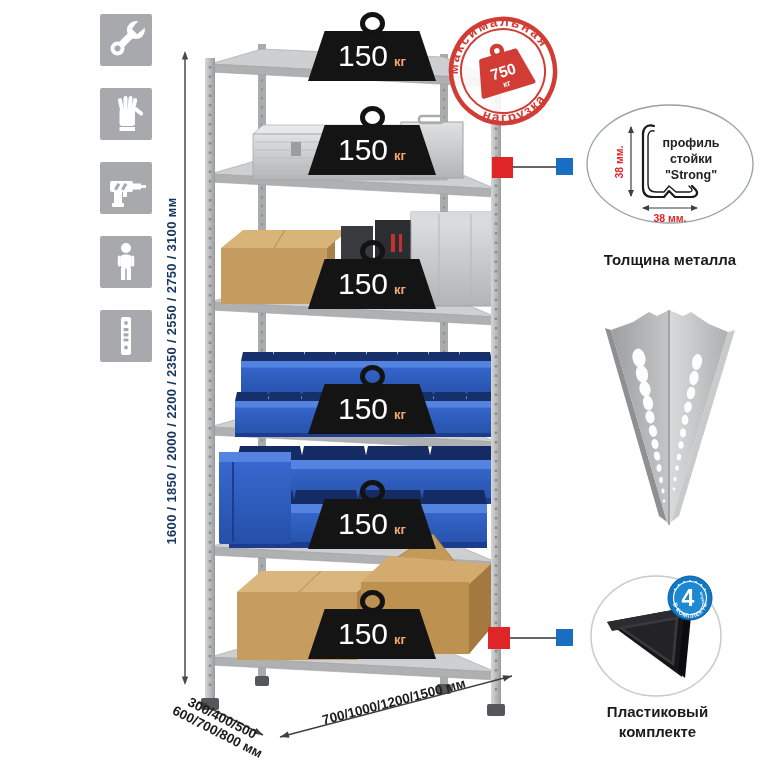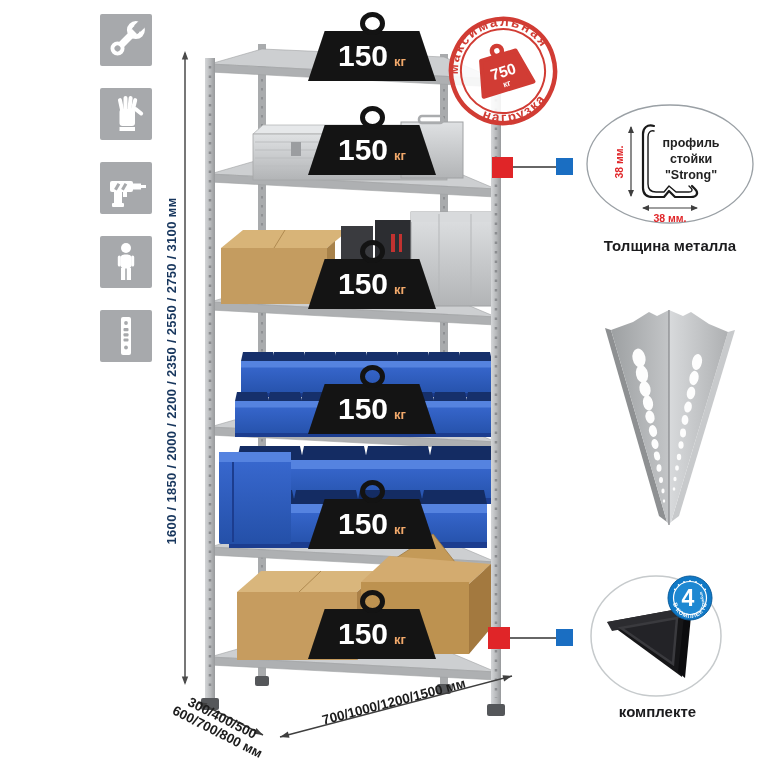--- a/index.html
+++ b/index.html
@@ -15,21 +15,21 @@
   
   #height-label{position:absolute;left:-155px;top:360px;width:660px;height:22px;
     transform:rotate(-90deg);text-align:center;color:#17365d;font-size:13px;font-weight:bold;
     letter-spacing:.3px;white-space:nowrap}
 
   
   .weight{position:absolute;width:128px;text-align:center;z-index:5}
   .w-ring{width:15px;height:13px;border:5px solid #131313;border-radius:50%;margin:0 auto -4px;position:relative;z-index:1;background:transparent}
   .w-body{position:relative;height:50px;background:#141414;clip-path:polygon(13% 0,87% 0,100% 100%,0 100%);
     display:flex;align-items:center;justify-content:center;gap:6px}
-  .w-val{font-size:30px;font-weight:bold;color:#fff;line-height:1}
+  .w-val{font-size:30px;font-weight:normal;color:#fff;line-height:1}
   .w-unit{font-size:13px;font-weight:bold;color:#f2a96b;margin-top:10px;line-height:1}
 
   
   .msq{position:absolute;z-index:6}
   .mline{position:absolute;height:2px;background:#666;z-index:6}
 
   
   .caption{position:absolute;text-align:center;color:#1b1b1d;font-size:15px;font-weight:600;line-height:1.3}
 
   .stamp-arc{font-size:13.5px;font-weight:bold;letter-spacing:2px;fill:#d13c34}
@@ -343,21 +343,21 @@
     </g>
     <g fill="#3f3f3f">
       <path d="M0,0 L3,7 L-3,7 Z" transform="translate(47,26)"></path>
       <path d="M0,0 L3,-7 L-3,-7 Z" transform="translate(47,97)"></path>
       <path d="M0,0 L7,-3 L7,3 Z" transform="translate(58,108)"></path>
       <path d="M0,0 L-7,-3 L-7,3 Z" transform="translate(114,108)"></path>
     </g>
     <text class="dim-red" transform="translate(39,62) rotate(-90)" text-anchor="middle">38 мм.</text>
     <text class="dim-red" x="86" y="122" text-anchor="middle">38 мм.</text>
   </svg>
-  <div class="caption" style="left:584px;top:236px;width:172px">
+  <div class="caption" style="left:584px;top:250px;width:172px">
     <div>Толщина металла</div>
   </div>
 
   <svg class="abs" style="left:597px;top:300px" width="145" height="235" viewBox="0 0 145 235">
     <defs>
       <linearGradient id="faceL" x1="0" y1="0" x2="1" y2="0">
         <stop offset="0" stop-color="#9da0a2"></stop>
           <stop offset="1" stop-color="#c3c5c7"></stop>
       </linearGradient>
       <linearGradient id="faceR" x1="0" y1="0" x2="1" y2="0">
@@ -420,20 +420,21 @@
       <circle cx="24" cy="7" r="0.9"></circle>
         <circle cx="30" cy="8" r="0.9"></circle>
         <circle cx="35.4" cy="10.9" r="0.9"></circle>
         <circle cx="39.2" cy="15.3" r="0.9"></circle>
     </g>
     <text x="22" y="32" text-anchor="middle" fill="#fff" font-size="23" font-weight="bold">4</text>
     <text transform="translate(34,18) rotate(78)" fill="#fff" font-size="4" font-weight="bold">штуки</text>
     <text class="badge-arc" text-anchor="middle"><textPath href="#badgeArc" startOffset="50%">в комплекте</textPath></text>
   </svg>
   <div class="caption" style="left:585px;top:702px;width:145px">
+    <div>Пластиковый</div>
     <div>комплекте</div>
   </div>
 
   <svg class="abs" style="left:160px;top:655px;z-index:4" width="430" height="110" viewBox="0 0 430 110">
     <line x1="38" y1="47" x2="103" y2="80" stroke="#3f3f3f" stroke-width="1.5"></line>
     <path d="M0,0 L9,-3.2 L9,3.2 Z" fill="#3f3f3f" transform="translate(38,47) rotate(27)"></path>
     <path d="M0,0 L9,-3.2 L9,3.2 Z" fill="#3f3f3f" transform="translate(103,80) rotate(207)"></path>
     <text class="dim-black" transform="translate(62,68) rotate(27)" text-anchor="middle">
       <tspan x="0" dy="0">300/400/500</tspan>
       <tspan x="0" dy="14.5">600/700/800 мм</tspan>

